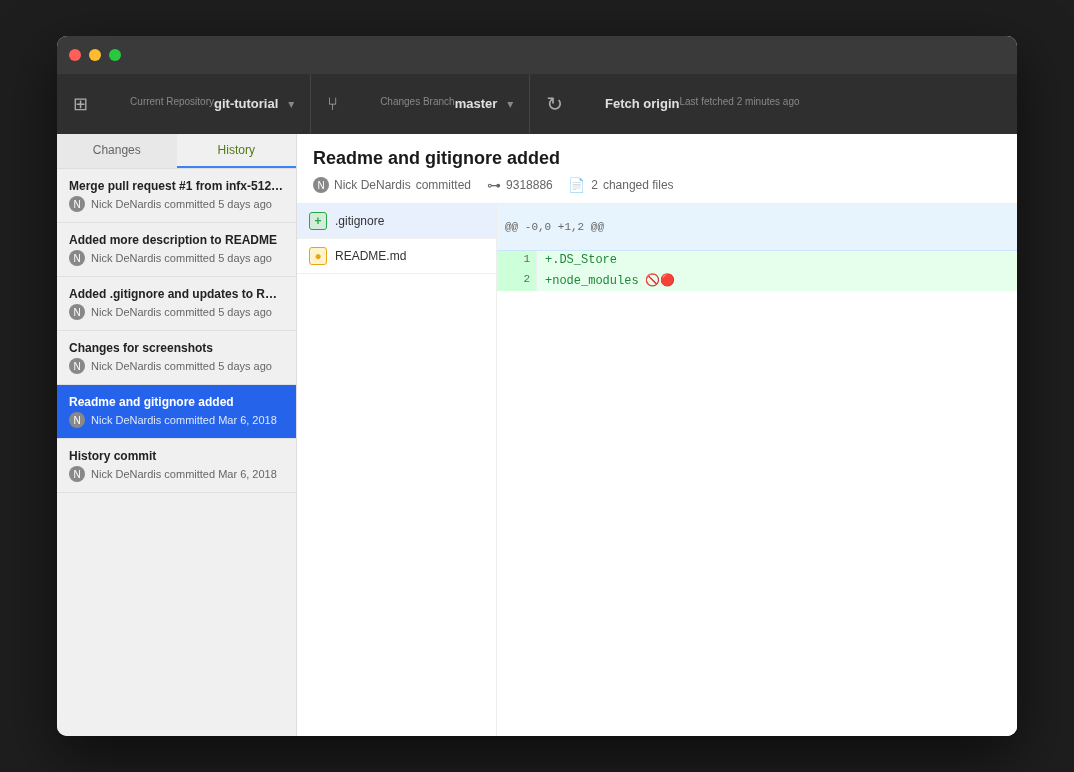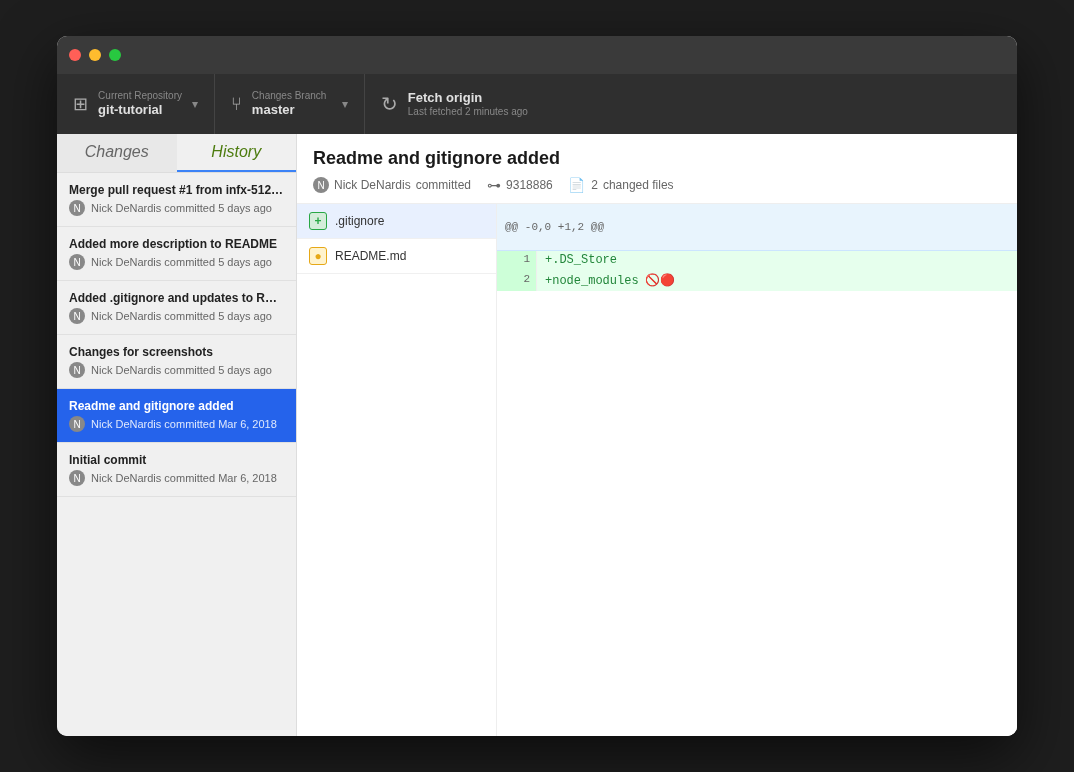--- a/index.html
+++ b/index.html
@@ -61,21 +61,22 @@
       border-right: none;
       flex: 1;
     }
     .toolbar-icon {
       color: #aaa;
       font-size: 18px;
       flex-shrink: 0;
     }
     .toolbar-text {
       display: flex;
-      flex-direction: column;
+      flex-direction: row;
+      margin-left: 32px;
     }
     .toolbar-label {
       font-size: 10px;
       color: #888;
       line-height: 1.2;
     }
     .toolbar-value {
       font-size: 13px;
       color: #e0e0e0;
       font-weight: 600;
@@ -101,26 +102,25 @@
     }
     .sidebar-tabs {
       display: flex;
       border-bottom: 1px solid #ddd;
       background: #e8e8e8;
     }
     .sidebar-tab {
       flex: 1;
       padding: 9px 0;
       text-align: center;
-      font-size: 16px;
+      font-size: 12px;
       font-weight: 500;
       color: #666;
       cursor: pointer;
       border-bottom: 2px solid transparent;
-      font-style: italic;
     }
     .sidebar-tab.active {
       color: #4d7c0f;
       border-bottom: 2px solid #3b82f6;
       background: #f0f0f0;
     }
     .commit-list {
       flex: 1;
       overflow-y: auto;
     }
@@ -379,21 +379,21 @@
 
         <div class="commit-item active">
           <div class="commit-title">Readme and gitignore added</div>
           <div class="commit-meta">
             <div class="avatar">N</div>
             <span class="commit-author">Nick DeNardis committed Mar 6, 2018</span>
           </div>
         </div>
 
         <div class="commit-item">
-          <div class="commit-title">Initial commit</div>
+          <div class="commit-title">History commit</div>
           <div class="commit-meta">
             <div class="avatar">N</div>
             <span class="commit-author">Nick DeNardis committed Mar 6, 2018</span>
           </div>
         </div>
 
       </div>
     </div>
 
     <div class="content-area">

